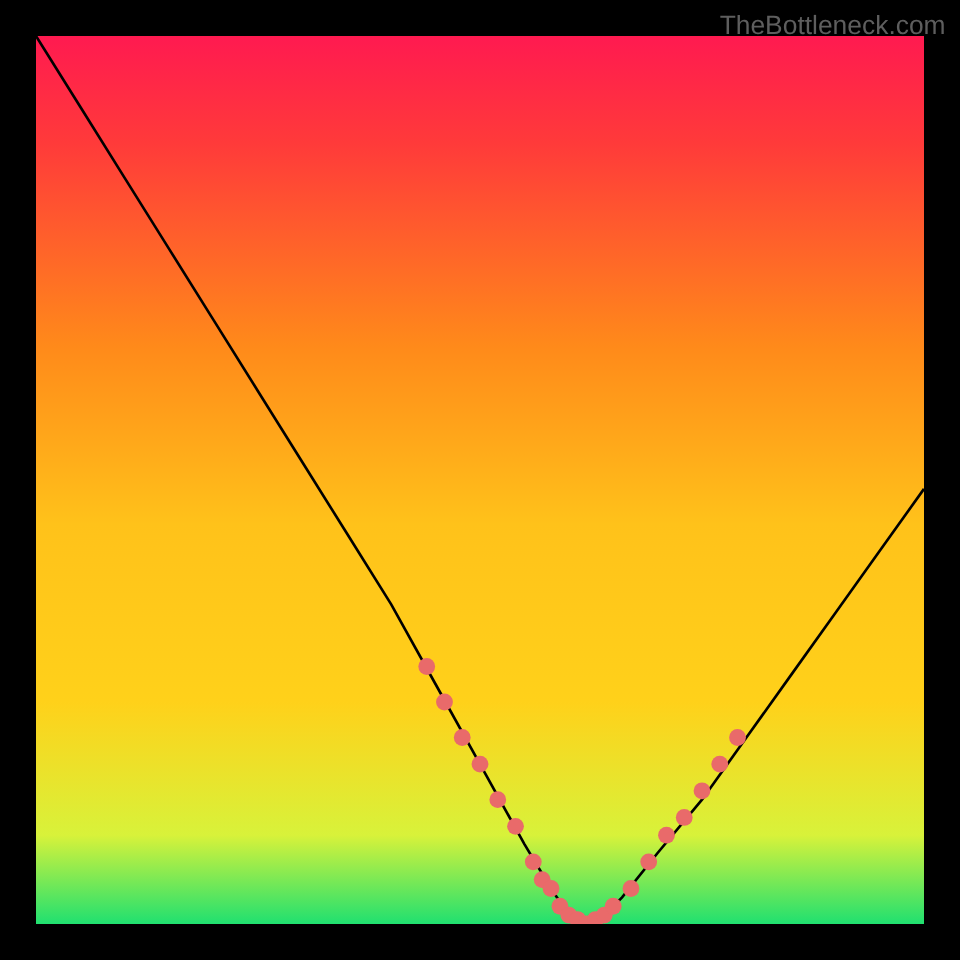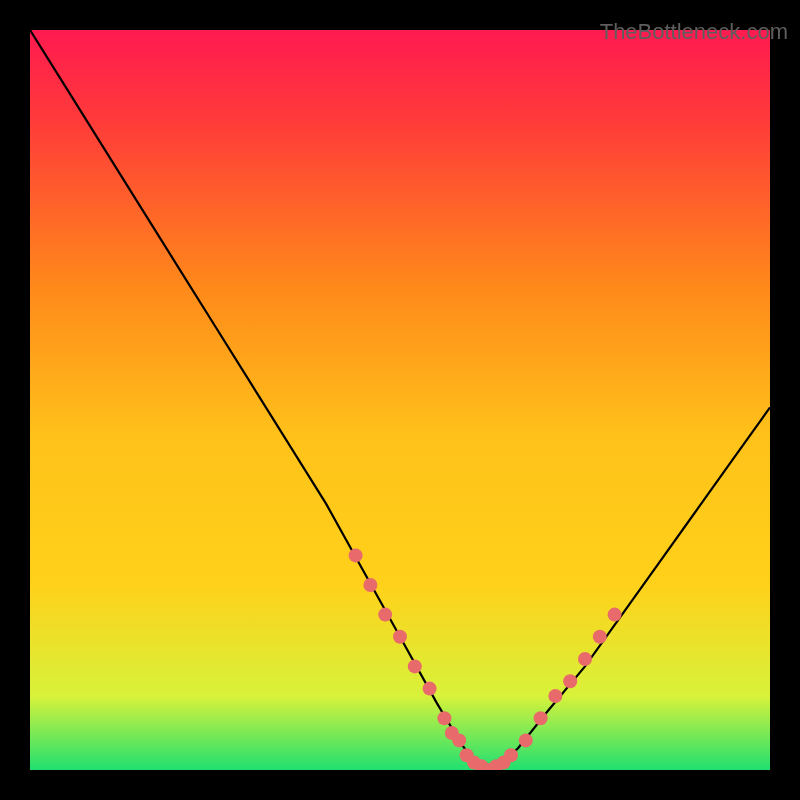--- a/index.html
+++ b/index.html
@@ -12,21 +12,21 @@
     font-family: Arial, Helvetica, sans-serif;
   }
   .frame {
     position: relative;
     width: 800px;
     height: 800px;
     background: #000;
   }
   .watermark {
     position: absolute;
-    top: 19px;
+    top: 8px;
     right: 12px;
     color: #5e5e5e;
     font-size: 22px;
     font-weight: 400;
     letter-spacing: 0px;
     z-index: 10;
   }
   .plot {
     position: absolute;
     left: 30px;

